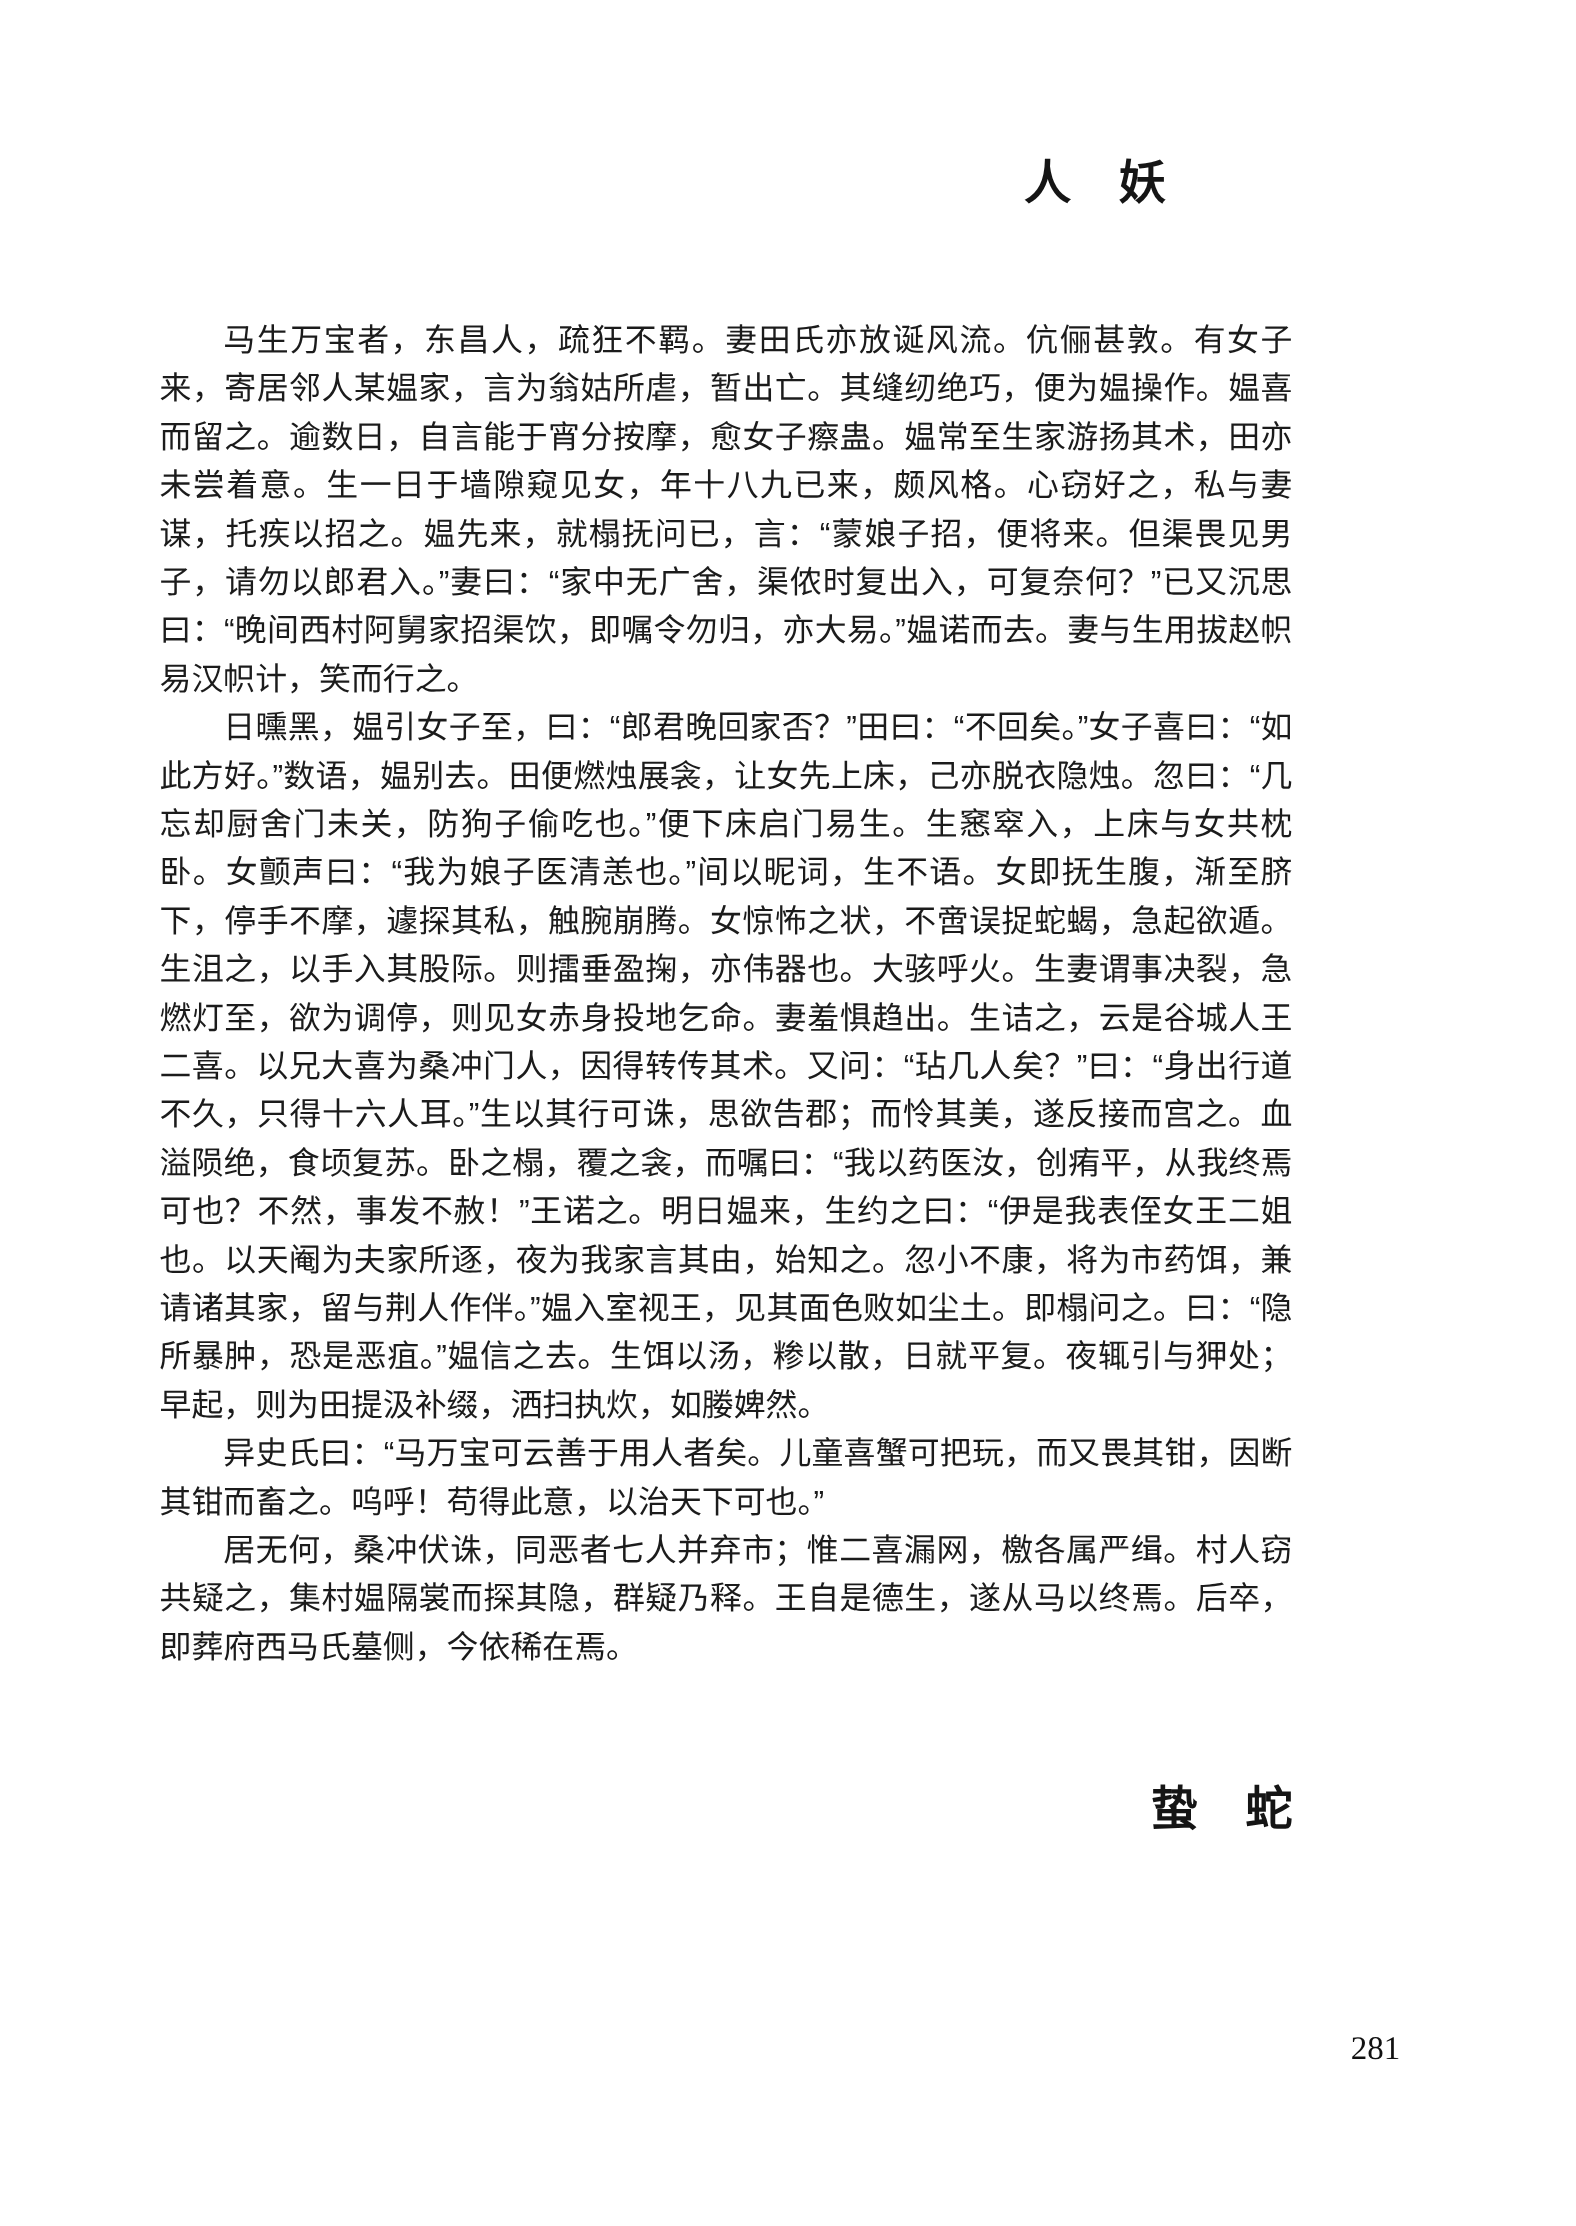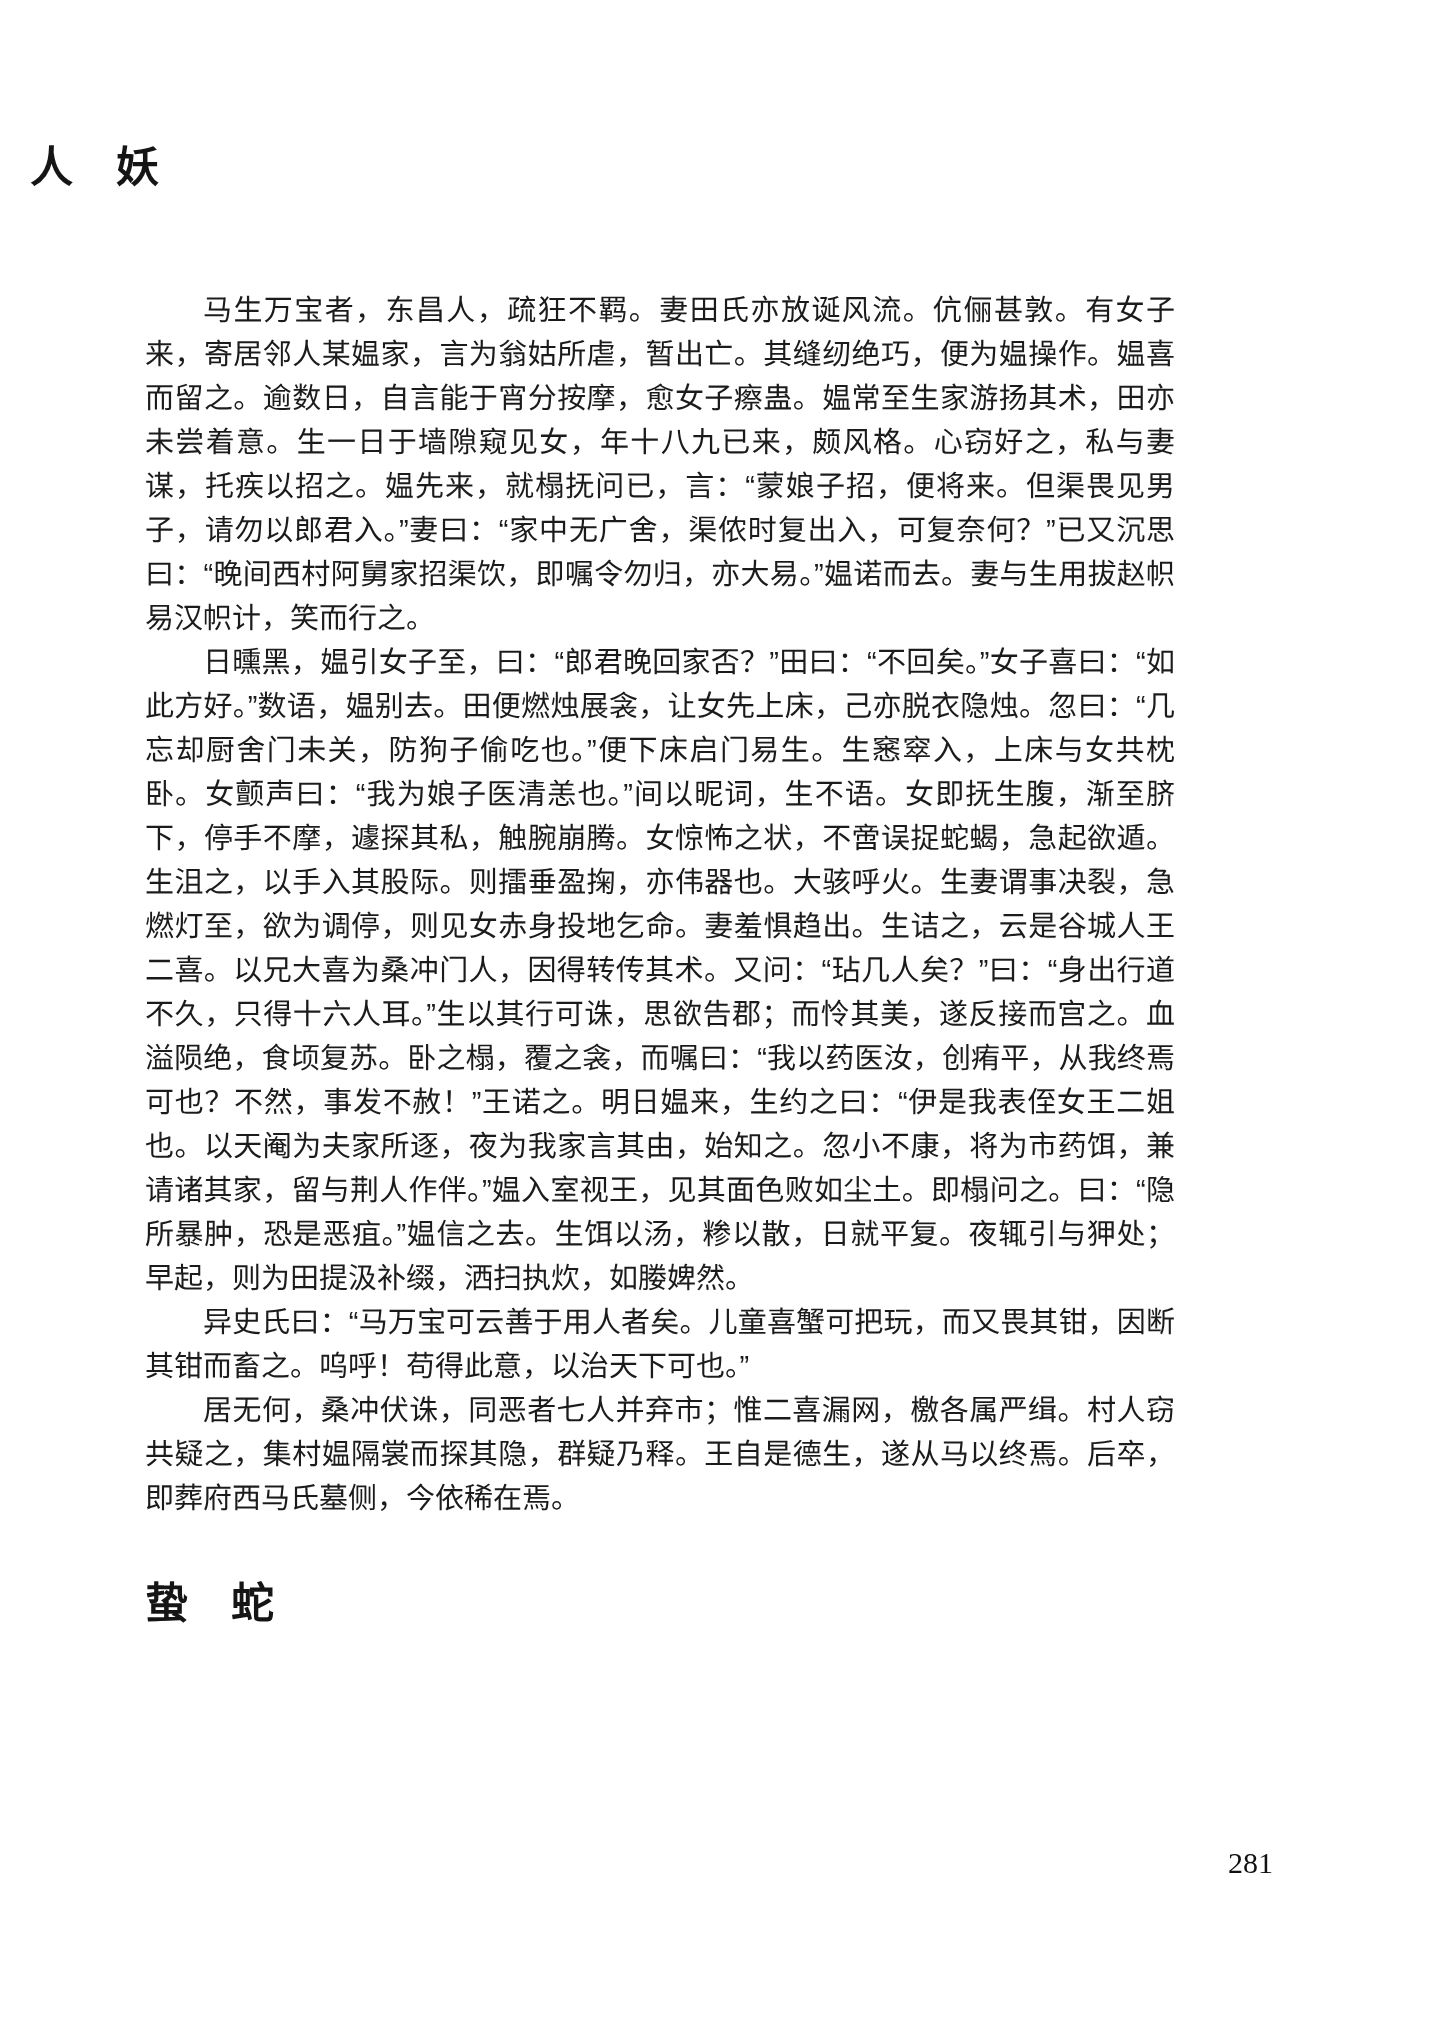--- a/index.html
+++ b/index.html
@@ -15,30 +15,30 @@
     color: #1b1b1b;
     box-sizing: border-box;
     padding: 138px 258px 0 145px;
     overflow: hidden;
   }
   .story-title {
     font-family: "Liberation Sans", "DejaVu Sans", sans-serif;
     font-weight: 700;
     font-size: 43px;
     line-height: 58px;
-    text-align: left;
+    text-align: right;
     margin: 0 0 92px 0;
     color: #151515;
     white-space: pre;
   }
   .title-offset-left {
     transform: translateX(-115px);
   }
   .title-2 {
-    margin-top: 54px;
+    margin-top: 96px;
     margin-bottom: 88px;
   }
   .body-para {
     font-family: Liberation Sans, sans-serif;
     font-size: 29px;
     line-height: 44px;
     text-align: justify;
     text-indent: 2em;
     margin: 0;
     color: #1b1b1b;

